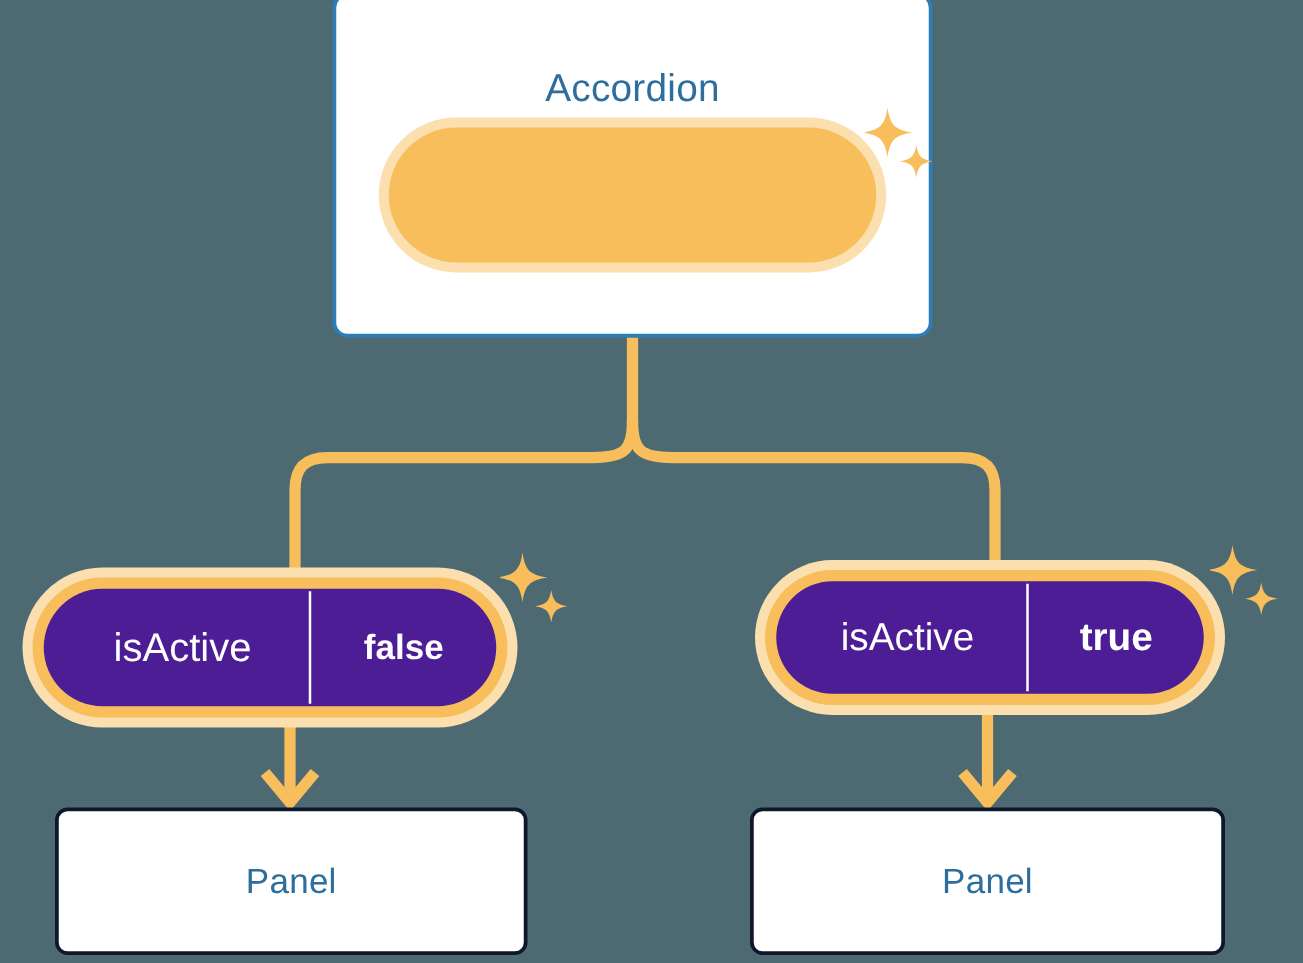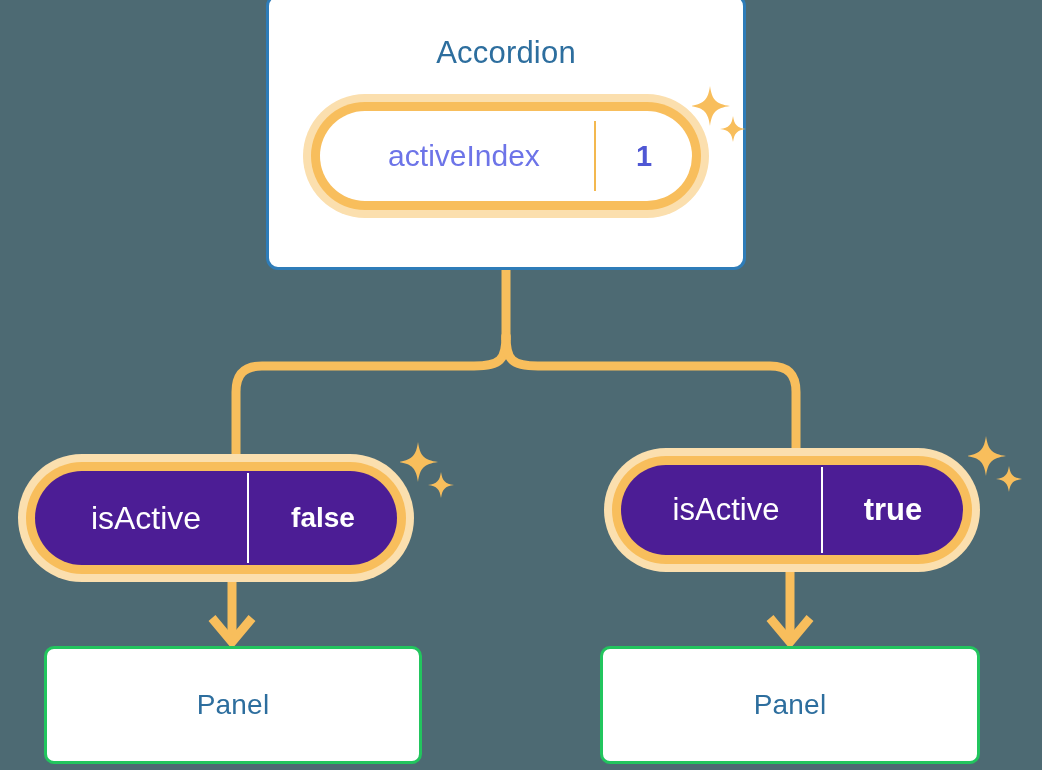--- a/index.html
+++ b/index.html
@@ -50,21 +50,21 @@
     text-align: center;
     color: #2d6e9e;
     font-size: 31px;
     letter-spacing: .2px;
     white-space: nowrap;
   }
 
   
   .panel-box {
     background: #ffffff;
-    border: 3px solid #22c55e;
+    border: 3px solid #0f172a;
     border-radius: 10px;
     box-sizing: border-box;
     display: flex;
     align-items: center;
     justify-content: center;
   }
   .panel-label {
     color: #2d6e9e;
     font-size: 28px;
     letter-spacing: .2px;
@@ -144,31 +144,26 @@
              L 796 462" fill="none" stroke="#f8be5c" stroke-width="9" stroke-linecap="round" stroke-linejoin="round"></path>
 
     <path d="M 232 576 L 232 642" fill="none" stroke="#f8be5c" stroke-width="9" stroke-linecap="butt"></path>
     <path d="M 212 618 L 232 642 L 252 618" fill="none" stroke="#f8be5c" stroke-width="9" stroke-linecap="butt" stroke-linejoin="miter"></path>
 
     <path d="M 790 570 L 790 642" fill="none" stroke="#f8be5c" stroke-width="9" stroke-linecap="butt"></path>
     <path d="M 770 618 L 790 642 L 810 618" fill="none" stroke="#f8be5c" stroke-width="9" stroke-linecap="butt" stroke-linejoin="miter"></path>
   </svg>
 
   <div class="node card" style="left:266px; top:-6px; width:480px; height:276px;">
-    <div class="card-title" style="top:38px;">Accordion</div>
+    <div class="card-title" style="top:56px;">Accordion</div>
   </div>
 
   <div class="pill-wrap" style="left:303px; top:94px; width:406px; height:124px;">
     <div class="pill-halo"></div>
     <div class="pill-ring" style="left:8px; top:8px; right:8px; bottom:8px;"></div>
-    <div class="pill-body light" style="left:17px; top:17px; right:17px; bottom:17px;">
-      <div class="pill-key" style="flex:1 1 auto; font-size:30px; padding-left:14px;">activeIndex</div>
-      <div class="pill-div"></div>
-      <div class="pill-val" style="flex:0 0 96px; font-size:29px;">1</div>
-    </div>
   </div>
 
   <div class="sparkles" style="left:692px; top:86px; width:60px; height:64px;">
     <svg width="60" height="64" viewBox="0 0 60 64">
       <path d="M18 0 C20 14, 24 18, 38 20 C24 22, 20 26, 18 40 C16 26, 12 22, -2 20 C12 18, 16 14, 18 0 Z" fill="#f8be5c"></path>
       <path d="M41 30 C42.4 39, 45 41.6, 54 43 C45 44.4, 42.4 47, 41 56 C39.6 47, 37 44.4, 28 43 C37 41.6, 39.6 39, 41 30 Z" fill="#f8be5c"></path>
     </svg>
   </div>
 
   <div class="pill-wrap" style="left:18px; top:454px; width:396px; height:128px;">

